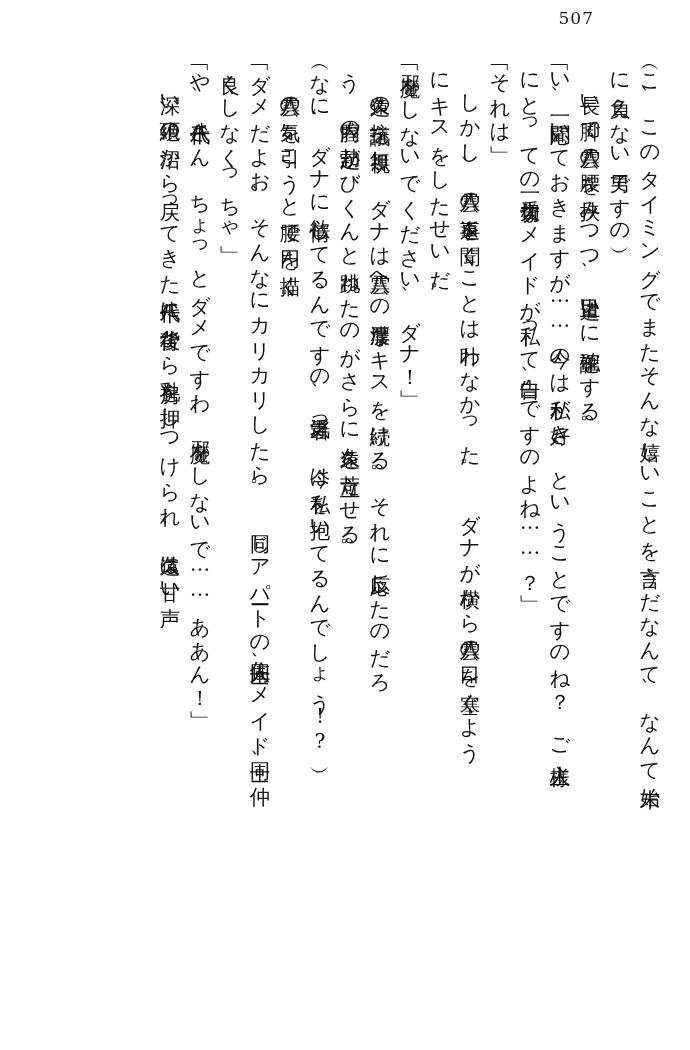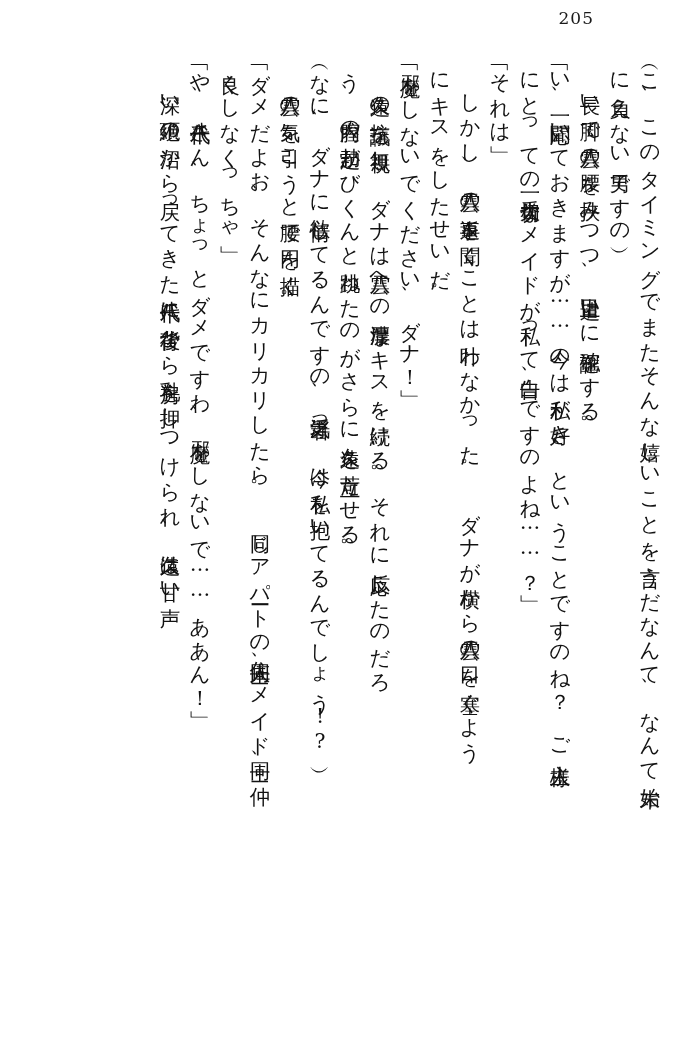--- a/index.html
+++ b/index.html
@@ -54,21 +54,21 @@
     color: #121212;
     white-space: nowrap;
     overflow: hidden;
     font-family: "DejaVu Serif", "Liberation Serif", serif;
   }
 </style>
 </head>
 <body>
 
 <div class="page">
-  <div class="page-number">205</div>
+  <div class="page-number">507</div>
   <div class="text-body">
     <div class="line">（こ、このタイミングでまたそんな嬉しいことを言うだなんて、なんて始末</div>
     <div class="line">に負えない男ですの）</div>
     <div class="line">　長い脚で八雲の腰を挟みつつ、上目遣いに確認をする。</div>
     <div class="line">「い、一応聞いておきますが……今のは私が好き、ということですのね？　ご主人様</div>
     <div class="line">にとっての一番大切なメイドが私って告白、ですのよね……？」</div>
     <div class="line">「それは」</div>
     <div class="line">　しかし、八雲の返事を聞くことは叶わなかった。　ダナが横から八雲の口を塞ぐよう</div>
     <div class="line">にキスをしたせいだ。</div>
     <div class="line">「邪魔をしないでください、ダナ！」</div>

